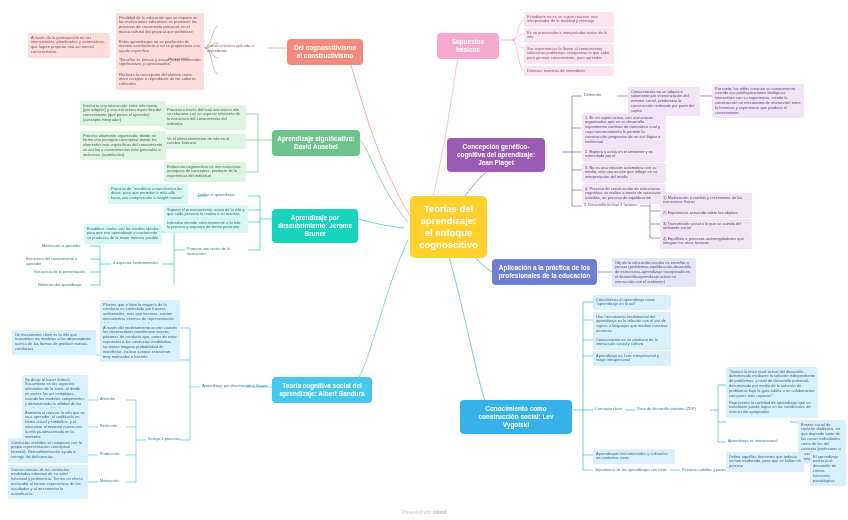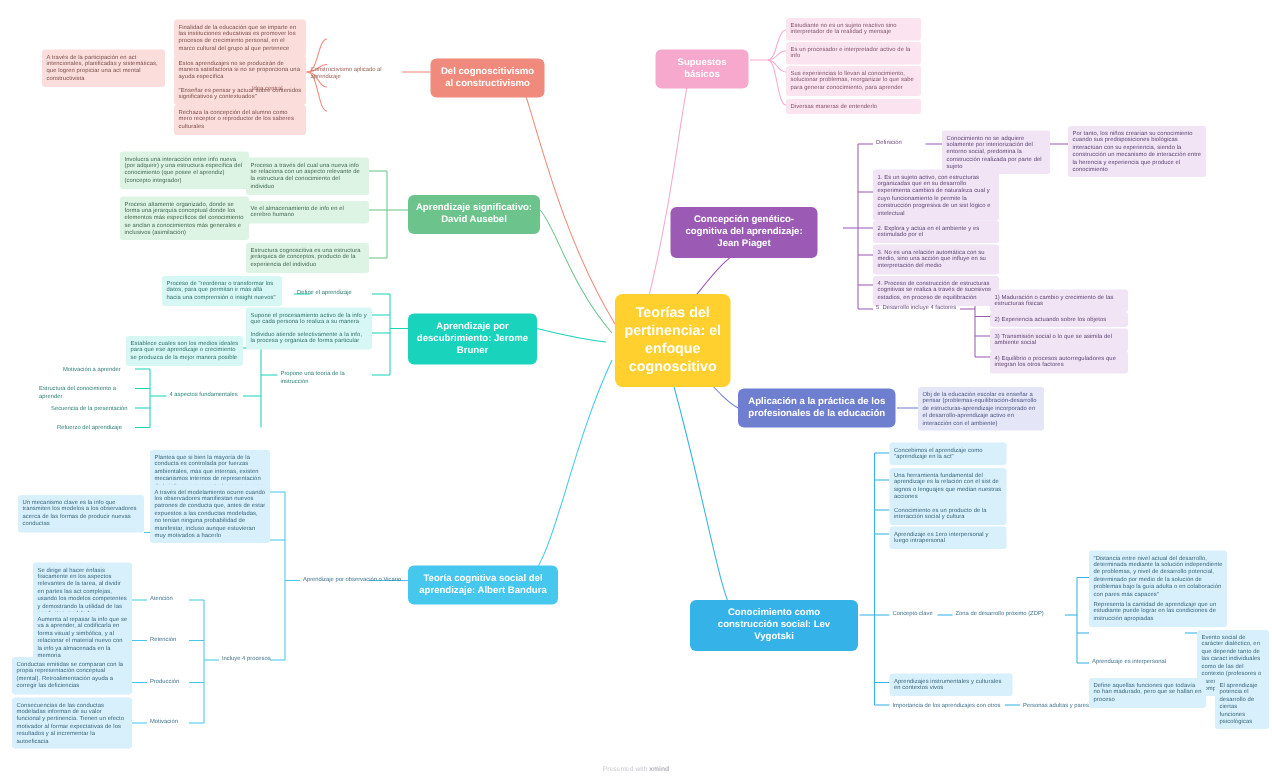--- a/index.html
+++ b/index.html
@@ -171,21 +171,21 @@
       <path d="M136 427 L 126 427" stroke="#45c7ee"></path>
       <path d="M136 455 L 126 455" stroke="#45c7ee"></path>
       <path d="M136 482 L 126 482" stroke="#45c7ee"></path>
       <path d="M98 400 L 88 400" stroke="#45c7ee"></path>
       <path d="M98 427 L 88 427" stroke="#45c7ee"></path>
       <path d="M98 455 L 88 455" stroke="#45c7ee"></path>
       <path d="M98 482 L 88 482" stroke="#45c7ee"></path>
     </g>
   </svg>
 
-  <div class="node central" style="left:410px; top:196px; width:77px;">Teorías del pertinencia: el enfoque cognoscitivo</div>
+  <div class="node central" style="left:410px; top:196px; width:77px;">Teorías del aprendizaje: el enfoque cognoscitivo</div>
 
   <div class="node main pinkred" style="left:287px; top:39px; width:76px;">Del cognoscitivismo al constructivismo</div>
   <div class="node plain pinkred" style="left:205px; top:43px; width:66px;">Constructivismo aplicado al aprendizaje</div>
   <div class="node leaf pinkred" style="left:116px; top:13px; width:88px;">Finalidad de la educación que se imparte en las instituciones educativas es promover los procesos de crecimiento personal, en el marco cultural del grupo al que pertenece</div>
   <div class="node leaf pinkred" style="left:116px; top:37px; width:88px;">Estos aprendizajes no se producirán de manera satisfactoria si no se proporciona una ayuda específica</div>
   <div class="node leaf pinkred" style="left:116px; top:55px; width:88px;">"Enseñar es pensar y actuar sobre contenidos significativos y contextuados"</div>
   <div class="node leaf pinkred" style="left:116px; top:70px; width:88px;">Rechaza la concepción del alumno como mero receptor o reproductor de los saberes culturales</div>
   <div class="node plain pinkred" style="left:166px; top:56px; width:34px;">Idea central</div>
   <div class="node leaf pinkred" style="left:28px; top:33px; width:82px;">A través de la participación en act intencionales, planificadas y sistemáticas, que logren propiciar una act mental constructivista</div>
 

